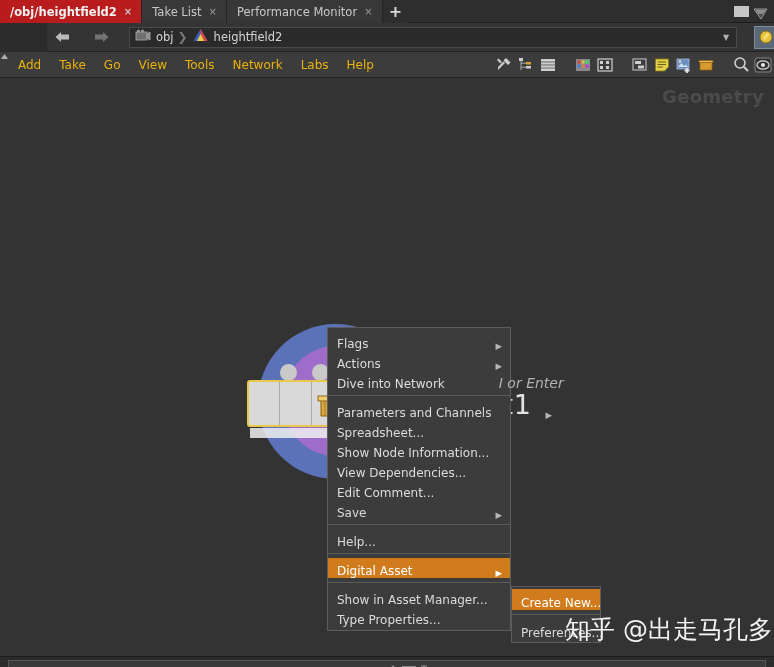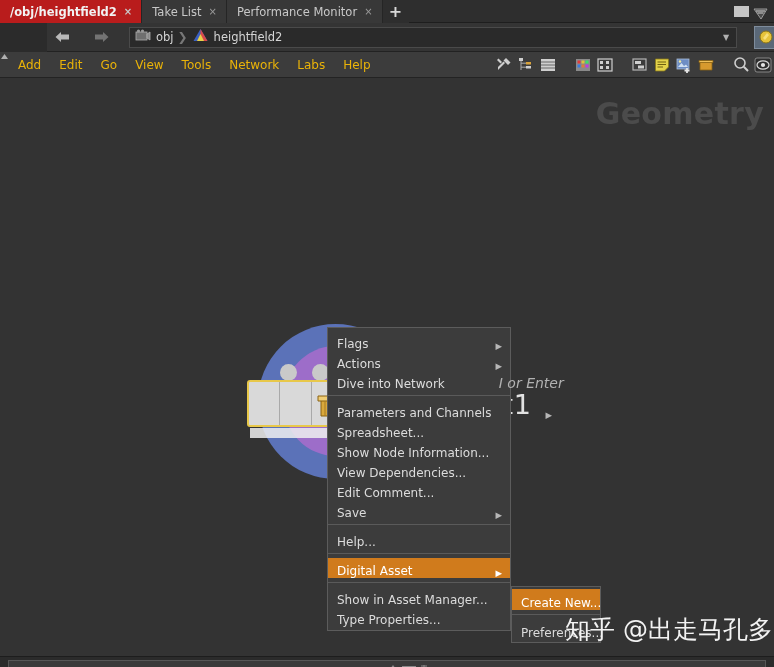--- a/index.html
+++ b/index.html
@@ -67,22 +67,22 @@
   .tb-ico { width: 22px; height: 26px; display:flex; align-items:center; justify-content:center; }
   .tb-gap { width: 13px; }
 
   
   .network {
     position: absolute; left: 0; top: 78px; width: 774px; height: 578px;
     background: #333333; overflow: hidden;
   }
   .net-left-rail { position:absolute; left:0; top:0; width: 8px; height: 578px; background:#333; }
   .watermark-geo {
-    position: absolute; right: 10px; top: 18px;
-    font-size: 30px; font-weight: bold; color: #4b4b4b; letter-spacing: .3px;
+    position: absolute; right: 10px; top: 8px;
+    font-size: 18px; font-weight: bold; color: #4b4b4b; letter-spacing: .3px;
   }
 
   
   .node-wrap { position: absolute; left: 258px; top: 246px; }
   .node-circle {
     position: absolute; left: 0; top: 0; width: 155px; height: 155px;
     border-radius: 50%; background: #5b72b8;
   }
   .node-circle-inner {
     position: absolute; left: 25px; top: 22px; width: 105px; height: 110px;
@@ -237,21 +237,21 @@
     </div>
   </div>
 
   <div class="menubar">
     <div class="mb-grip">
       <svg width="7" height="8" viewBox="0 0 7 8">
           <path d="M3.5 0 L7 5 L0 5 Z" fill="#b0b0b0"></path>
         </svg>
     </div>
     <div class="mb-item">Add</div>
-    <div class="mb-item">Edit</div>
+    <div class="mb-item">Take</div>
     <div class="mb-item">Go</div>
     <div class="mb-item">View</div>
     <div class="mb-item">Tools</div>
     <div class="mb-item">Network</div>
     <div class="mb-item">Labs</div>
     <div class="mb-item">Help</div>
 
     <div class="mb-tools">
       <div class="tb-ico">
         <svg width="17" height="17" viewBox="0 0 17 17">

